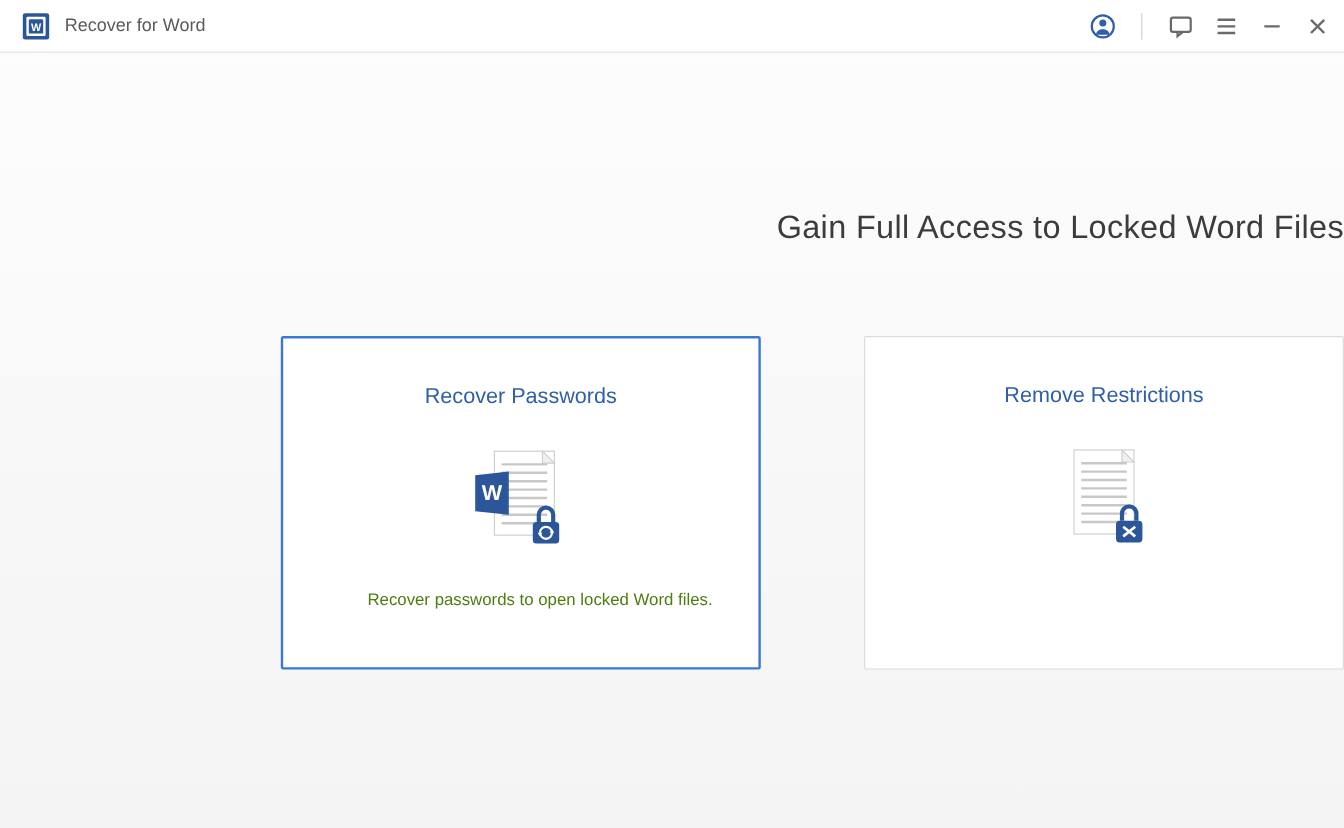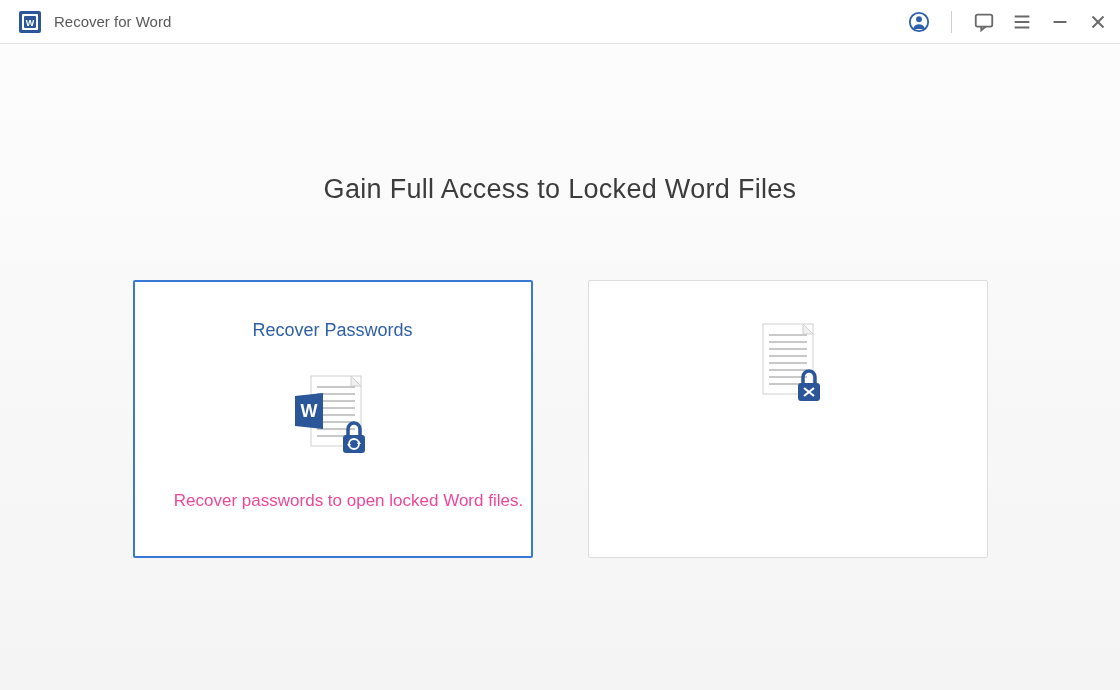--- a/index.html
+++ b/index.html
@@ -53,32 +53,32 @@
       display: flex;
       align-items: center;
       justify-content: center;
       cursor: pointer;
       color: #6a6a6a;
     }
     .main {
       padding-top: 130px;
       display: flex;
       flex-direction: column;
-      align-items: center;
+      align-items: flex-end;
     }
     .headline {
       font-size: 27px;
       color: #3c3c3c;
       font-weight: 400;
       margin-bottom: 75px;
       letter-spacing: 0.3px;
     }
     .cards {
       display: flex;
-      gap: 55px;
+      gap: 86px;
     }
     .card {
       width: 400px;
       height: 278px;
       background: #ffffff;
       border: 1px solid #dcdcdc;
       border-radius: 2px;
       display: flex;
       flex-direction: column;
       align-items: center;
@@ -96,22 +96,22 @@
     }
     .card-illustration {
       width: 100px;
       height: 95px;
       display: flex;
       align-items: center;
       justify-content: center;
       margin-bottom: 25px;
     }
     .card-desc {
-      font-size: 17px;
-      color: #ec4899;
+      font-size: 14px;
+      color: #4d7c0f;
       text-align: center;
       padding-left: 32px;
     }
   </style>
 </head>
 <body>
 
 <div class="titlebar">
   <div class="app-icon">
     <svg width="24" height="24" viewBox="0 0 24 24">
@@ -188,20 +188,21 @@
           <path d="M66 73 A5 5 0 0 1 76 73" fill="none" stroke="#fff" stroke-width="1.8"></path>
           <path d="M76 73 A5 5 0 0 1 66 73" fill="none" stroke="#fff" stroke-width="1.8"></path>
           <polygon points="76,70 78,73 74,73" fill="#fff"></polygon>
           <polygon points="66,76 64,73 68,73" fill="#fff"></polygon>
         </svg>
       </div>
       <div class="card-desc">Recover passwords to open locked Word files.</div>
     </div>
 
     <div class="card">
+      <div class="card-title">Remove Restrictions</div>
       <div class="card-illustration">
         <svg width="100" height="95" viewBox="0 0 100 95">
 
           <rect x="25" y="5" width="50" height="70" fill="#ffffff" stroke="#d0d0d0" stroke-width="1"></rect>
           <path d="M65 5 L75 15 L65 15 Z" fill="#f0f0f0" stroke="#d0d0d0" stroke-width="1"></path>
           <line x1="31" y1="16" x2="69" y2="16" stroke="#c8c8c8" stroke-width="2"></line>
           <line x1="31" y1="23" x2="69" y2="23" stroke="#c8c8c8" stroke-width="2"></line>
           <line x1="31" y1="30" x2="69" y2="30" stroke="#c8c8c8" stroke-width="2"></line>
           <line x1="31" y1="37" x2="69" y2="37" stroke="#c8c8c8" stroke-width="2"></line>
           <line x1="31" y1="44" x2="69" y2="44" stroke="#c8c8c8" stroke-width="2"></line>

